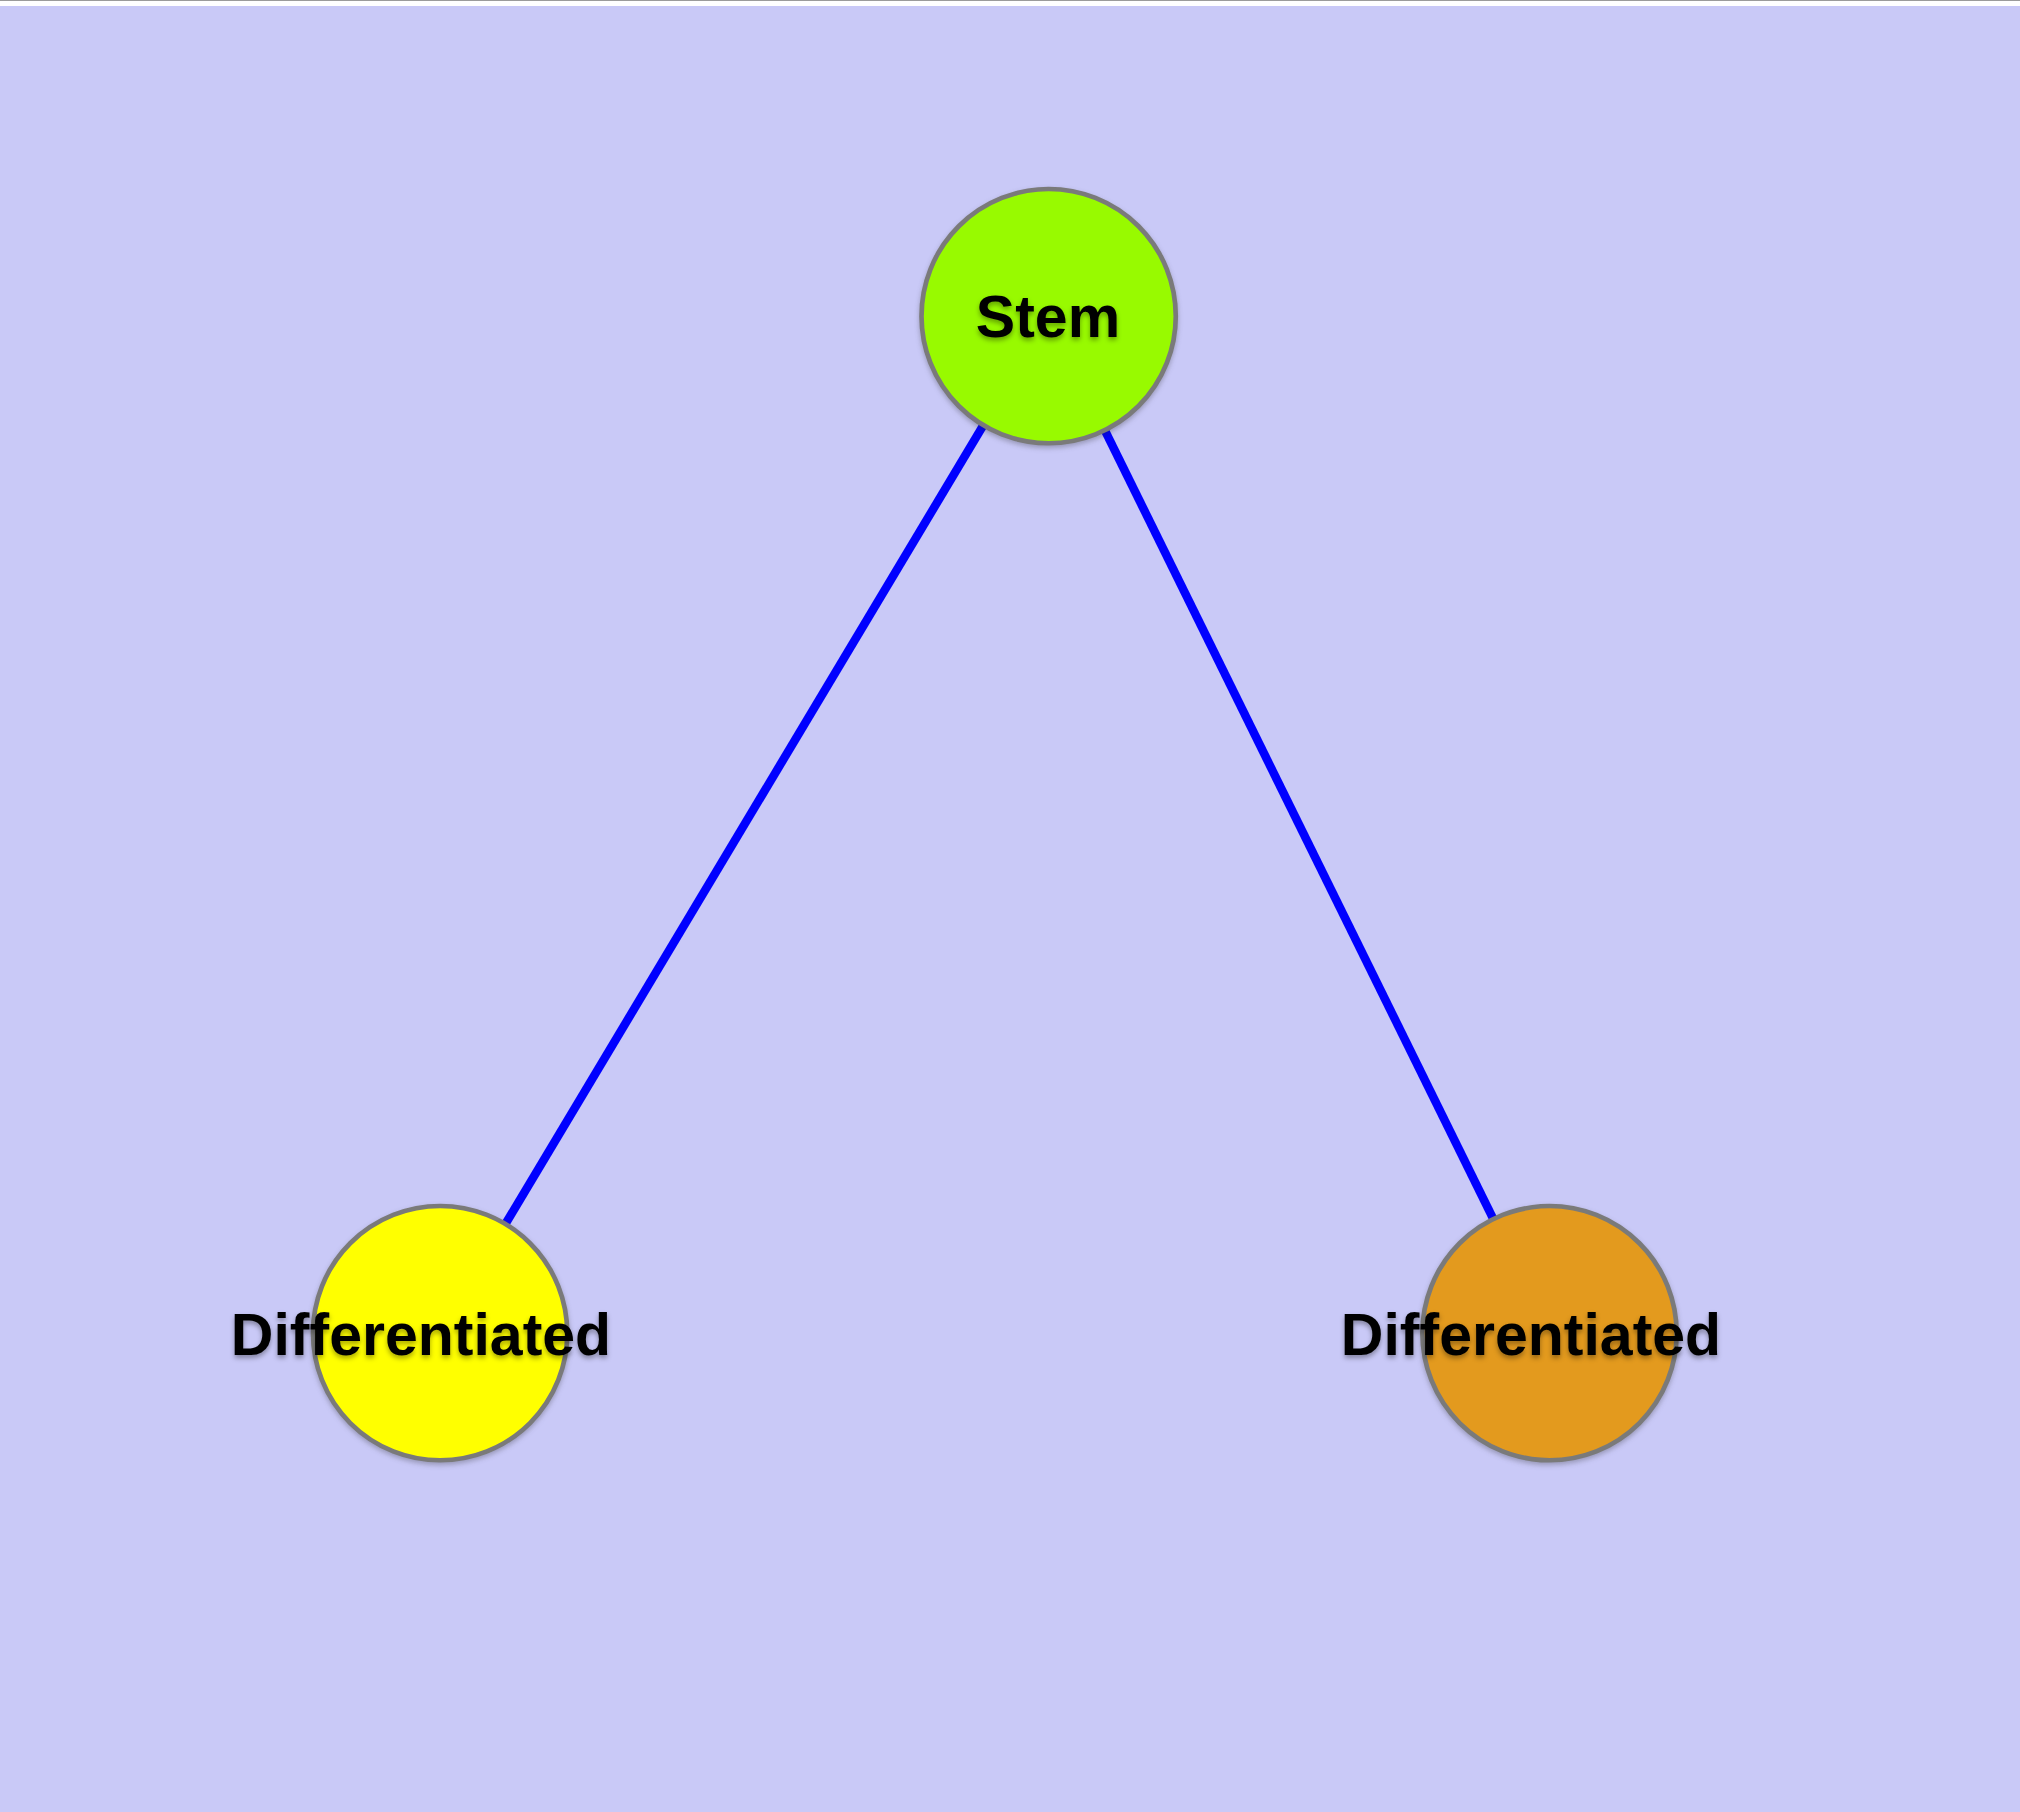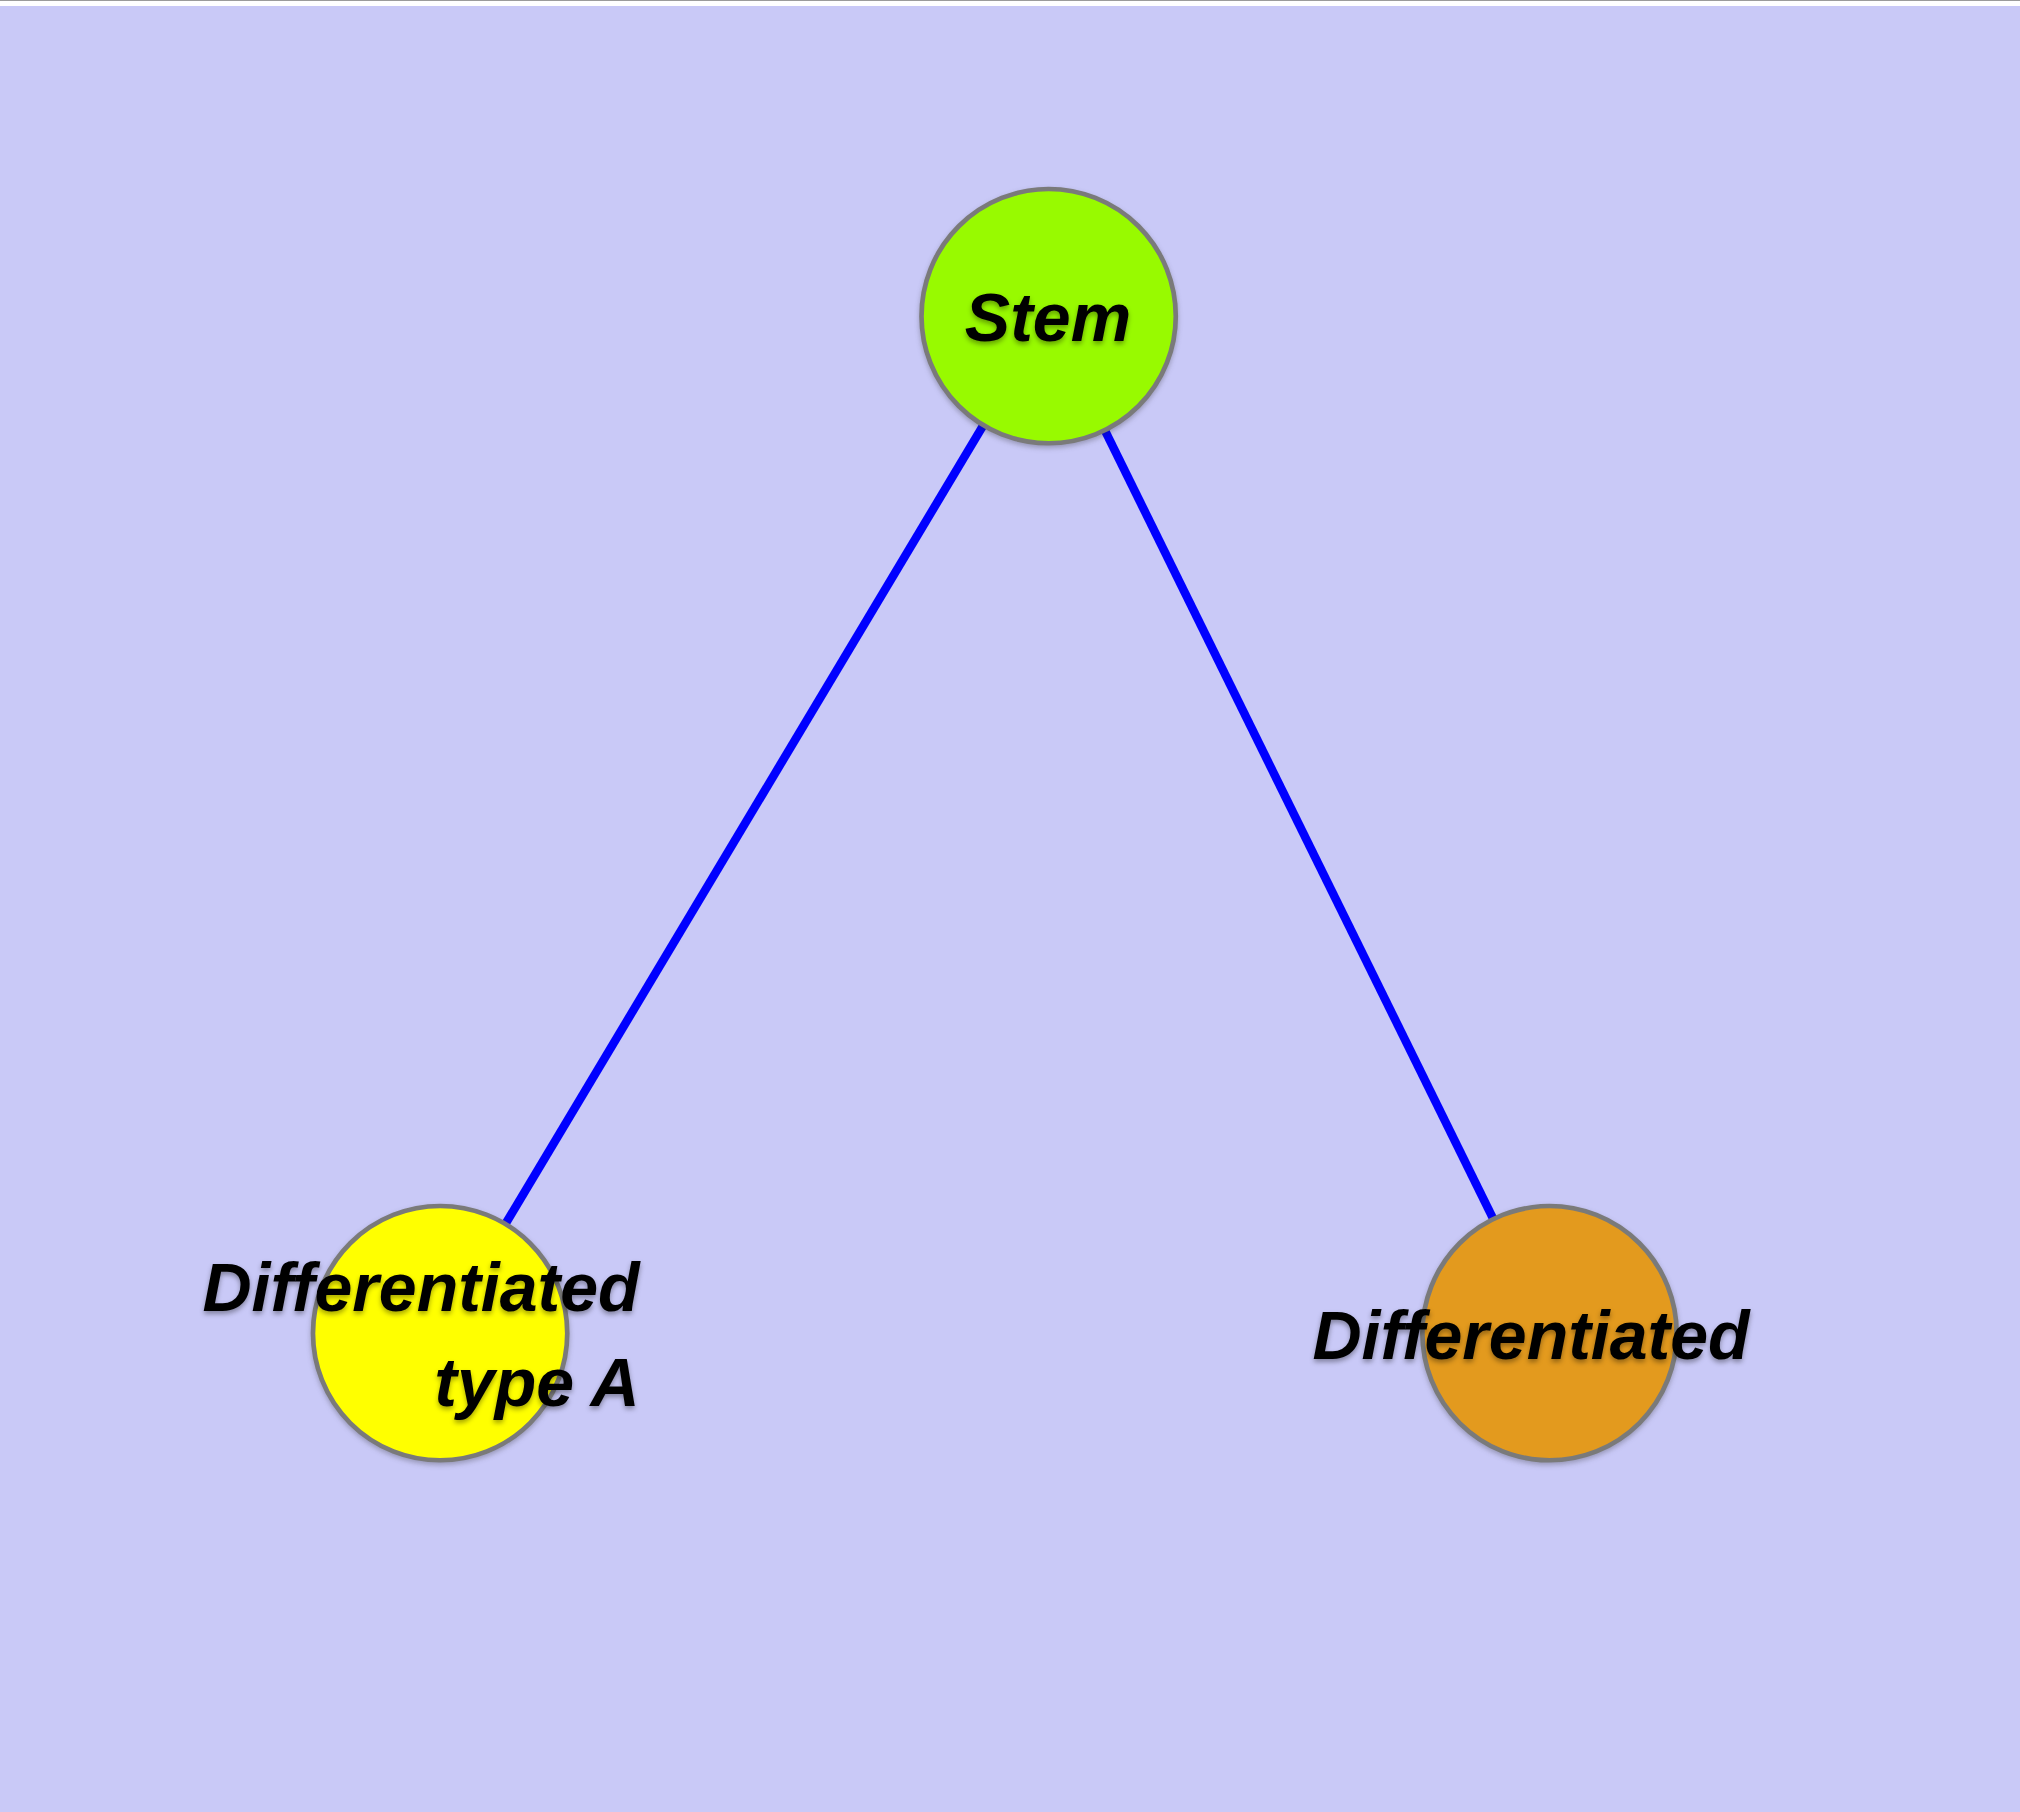--- a/index.html
+++ b/index.html
@@ -35,30 +35,29 @@
     fill: none;
   }
   circle.node {
     stroke-width: 5.5px;
     filter: drop-shadow(0px 3px 3px rgba(40,40,40,0.3));
     cursor: pointer;
   }
   .node-label {
     position: absolute;
     transform: translate(-50%, -50%);
-    text-align: right;
+    text-align: center;
     color: var(--text, #000000);
-    font-size: 68px;
+    font-size: 59px;
     font-weight: bold;
     line-height: 95px;
     white-space: nowrap;
     text-shadow: 0 3.4px 5.1px rgba(0,0,0,0.35);
     z-index: 2;
     pointer-events: none;
-    font-style: italic;
   }
   .node-label span { display: block; }
   #label-stem { left: 1048px; top: 317px; }
   #label-type-a { left: 421px;  top: 1335px; }
   #label-type-b { left: 1531px; top: 1335px; }
 </style>
 </head>
 <body>
 
 <div class="top-strip"></div>
@@ -71,19 +70,18 @@
   <circle class="node" cx="519" cy="1573" r="150" fill="#ffff00" stroke="#7a7a7a"></circle>
   <circle class="node" cx="1828" cy="1573" r="150" fill="#e39a1e" stroke="#7a7a7a"></circle>
 </svg>
 
 <div class="node-label" id="label-stem">
   <span>Stem</span>
 </div>
 
 <div class="node-label" id="label-type-a">
   <span>Differentiated</span>
-  <span>type A</span>
 </div>
 
 <div class="node-label" id="label-type-b">
   <span>Differentiated</span>
 </div>
 
 
 </body></html>

